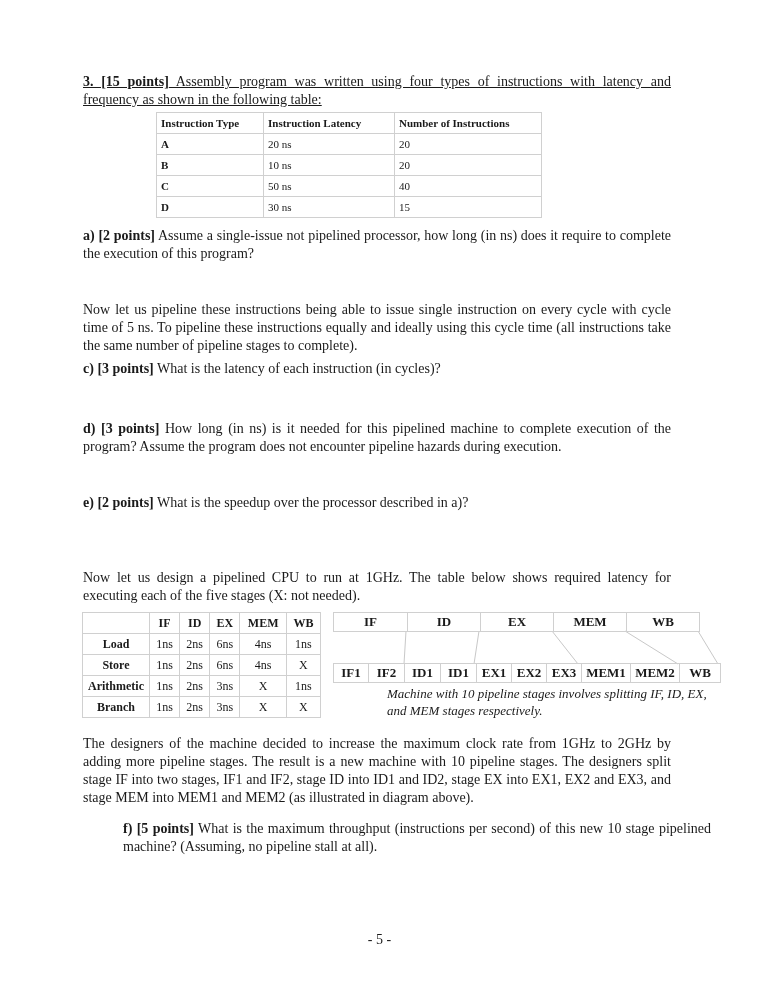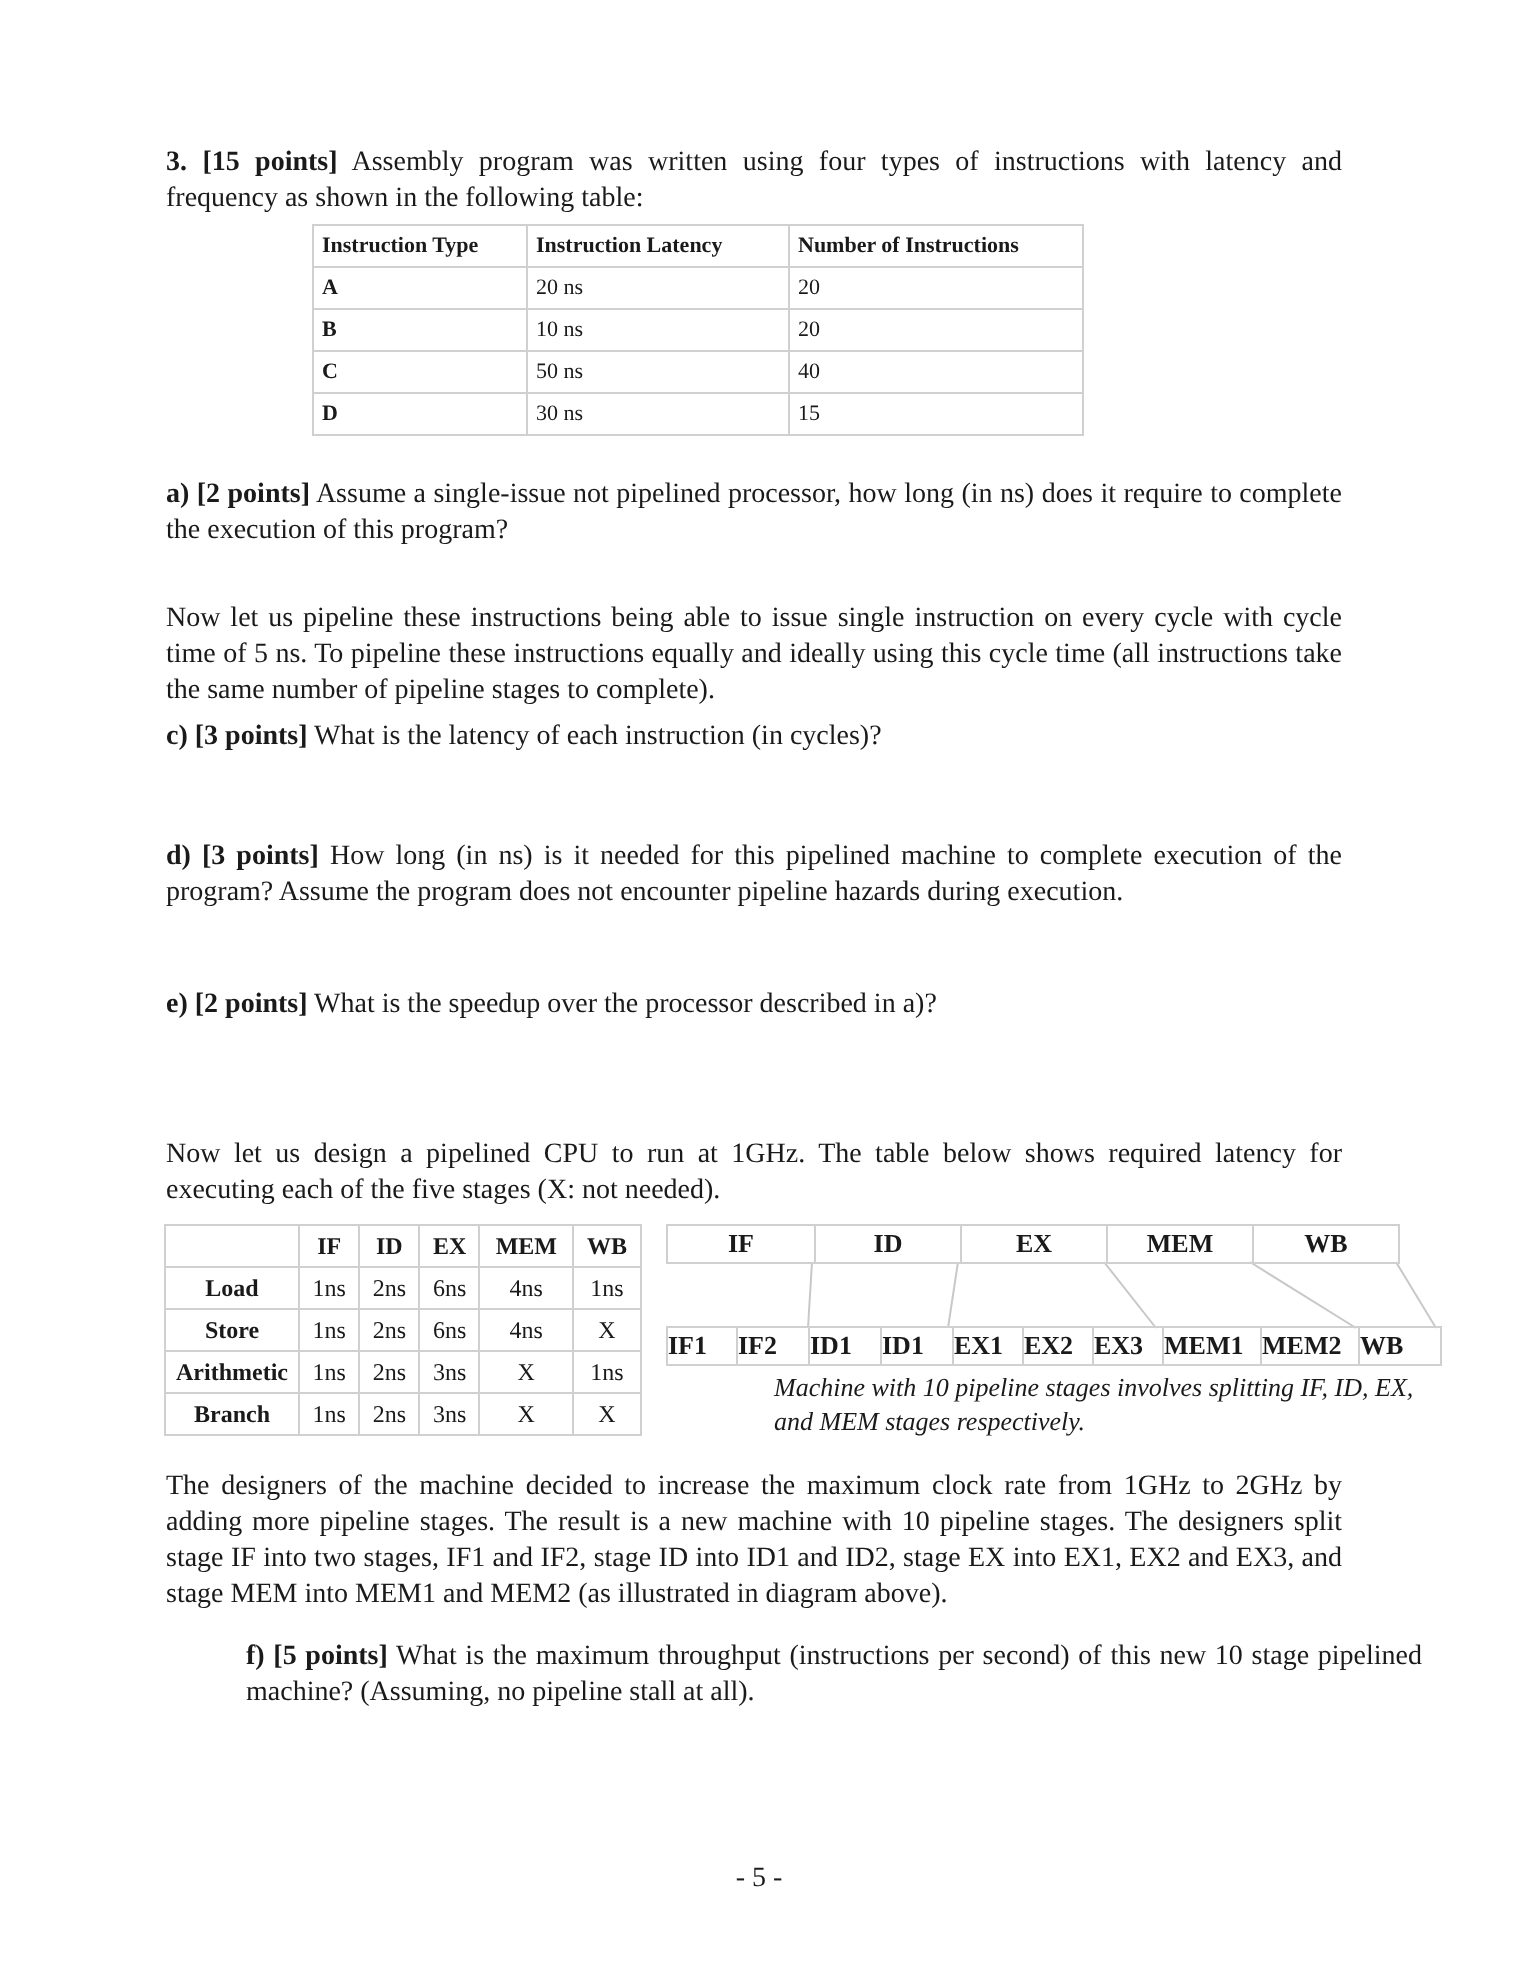--- a/index.html
+++ b/index.html
@@ -12,29 +12,29 @@
   .t1 th{font-weight:bold;}
   .t1 td.b{font-weight:bold;}
   .t2{position:absolute;left:82px;top:612px;width:239px;font-size:12px;}
   .t2 td,.t2 th{border:1px solid #d0d0d0;height:20px;text-align:center;padding:0 4px;}
   .t2 th{font-weight:bold;text-align:center;}
   .t2 td.rh{font-weight:bold;}
   .diag{position:absolute;left:333px;top:612px;width:386px;height:110px;}
   .diag .top{position:absolute;top:0;left:0;height:18px;border:1px solid #d0d0d0;display:flex;}
   .diag .top div{border-right:1px solid #d0d0d0;text-align:center;font-weight:bold;font-size:13px;line-height:18px;}
   .diag .bot{position:absolute;top:51px;left:0;height:18px;border:1px solid #d0d0d0;display:flex;}
-  .diag .bot div{border-right:1px solid #d0d0d0;text-align:left;font-weight:bold;font-size:13px;line-height:18px;}
+  .diag .bot div{border-right:1px solid #d0d0d0;text-align:center;font-weight:bold;font-size:13px;line-height:18px;}
   .diag .cap{position:absolute;top:73px;left:54px;width:340px;font-style:italic;font-size:13px;line-height:17px;}
   .diag svg{position:absolute;left:0;top:0;}
   .pg{position:absolute;left:0;width:759px;top:932px;text-align:center;font-size:14px;}
 </style>
 </head>
 <body>
 
-<p class="p" style="top:73px;"><b>3. [15 points]</b><span> Assembly program was written using four types of instructions with latency and frequency as shown in the following table:</span></p>
+<p class="p" style="top:73px;text-decoration:underline;"><b>3. [15 points]</b><span> Assembly program was written using four types of instructions with latency and frequency as shown in the following table:</span></p>
 
 <table class="t1">
   <tbody>
       <tr>
     <th style="width:98px">Instruction Type</th>
     <th style="width:122px">Instruction Latency</th>
     <th>Number of Instructions</th>
   </tr>
   <tr>
         <td class="b">A</td>
@@ -52,21 +52,21 @@
         <td>40</td>
       </tr>
   <tr>
         <td class="b">D</td>
         <td>30 ns</td>
         <td>15</td>
       </tr>
 </tbody>
   </table>
 
-<p class="p" style="top:227px;margin-top:12px;"><b>a) [2 points]</b><span> Assume a single-issue not pipelined processor, how long (in ns) does it require to complete the execution of this program?</span></p>
+<p class="p" style="top:227px;"><b>a) [2 points]</b><span> Assume a single-issue not pipelined processor, how long (in ns) does it require to complete the execution of this program?</span></p>
 
 <p class="p" style="top:301px;">Now let us pipeline these instructions being able to issue single instruction on every cycle with cycle time of 5 ns. To pipeline these instructions equally and ideally using this cycle time (all instructions take the same number of pipeline stages to complete).</p>
 
 <p class="p" style="top:360px;"><b>c) [3 points]</b><span> What is the latency of each instruction (in cycles)?</span></p>
 
 <p class="p" style="top:420px;"><b>d) [3 points]</b><span> How long (in ns) is it needed for this pipelined machine to complete execution of the program? Assume the program does not encounter pipeline hazards during execution.</span></p>
 
 <p class="p" style="top:494px;"><b>e) [2 points]</b><span> What is the speedup over the processor described in a)?</span></p>
 
 <p class="p" style="top:569px;">Now let us design a pipelined CPU to run at 1GHz. The table below shows required latency for executing each of the five stages (X: not needed).</p>

